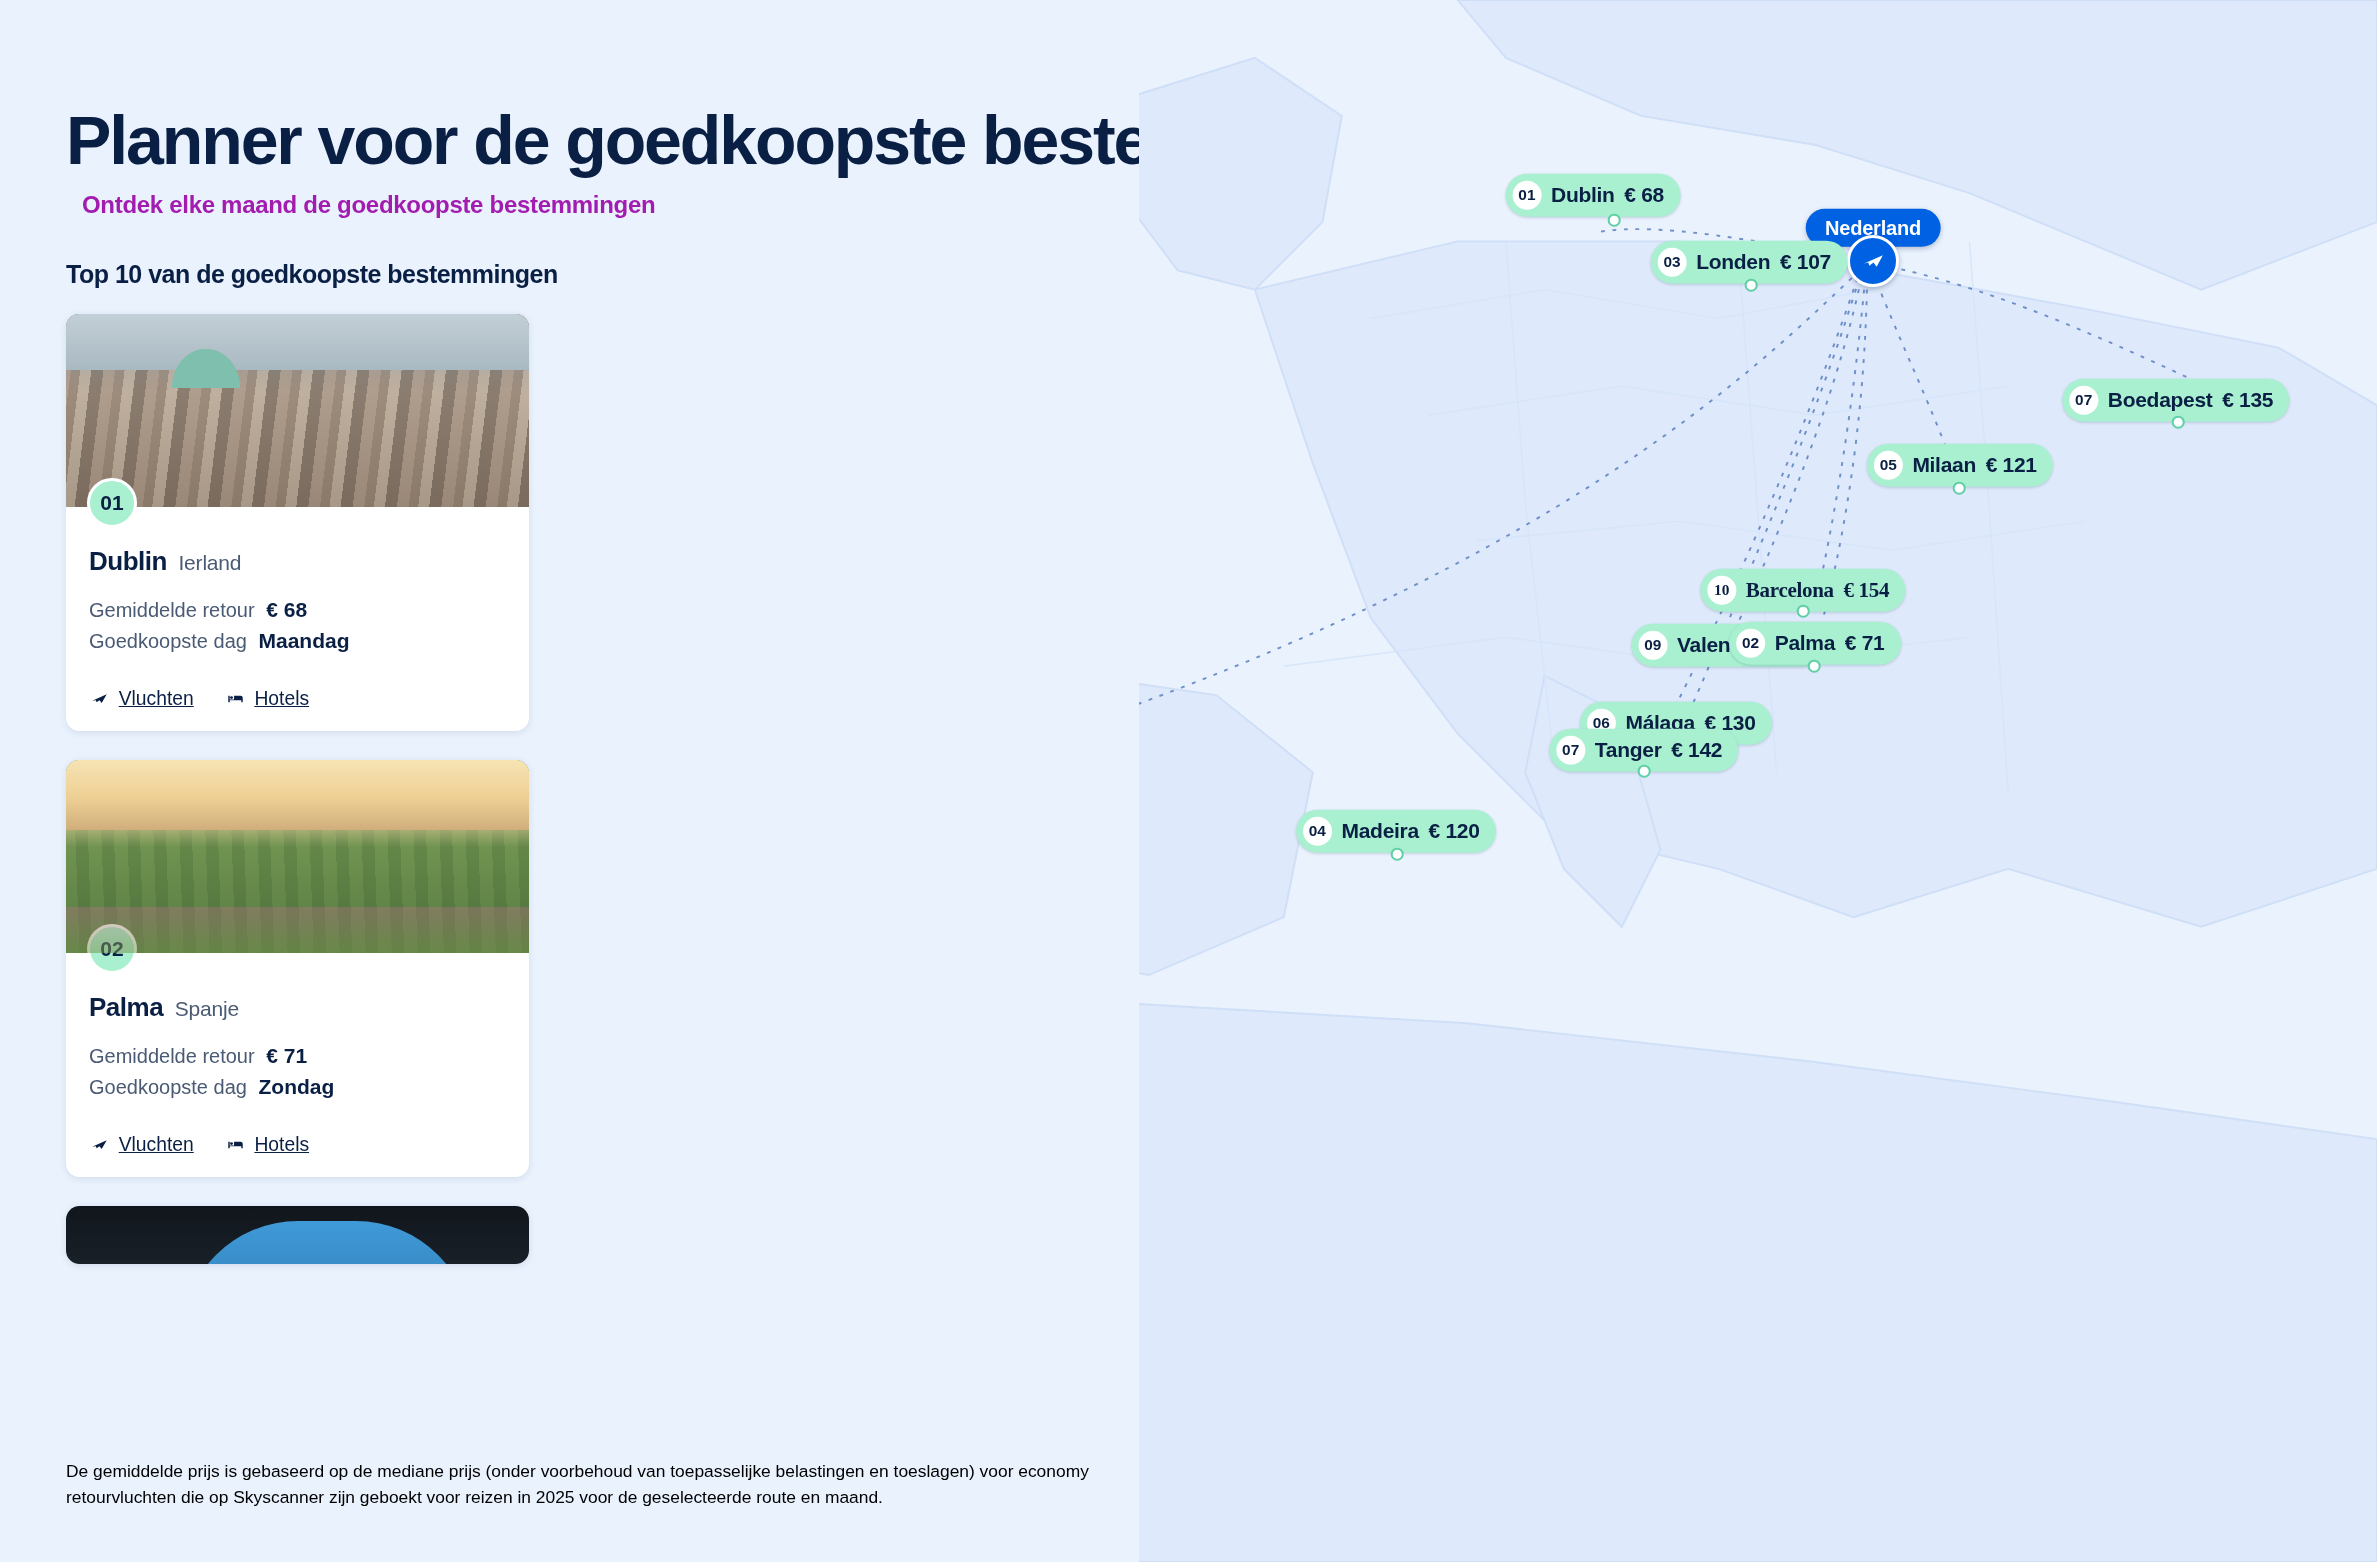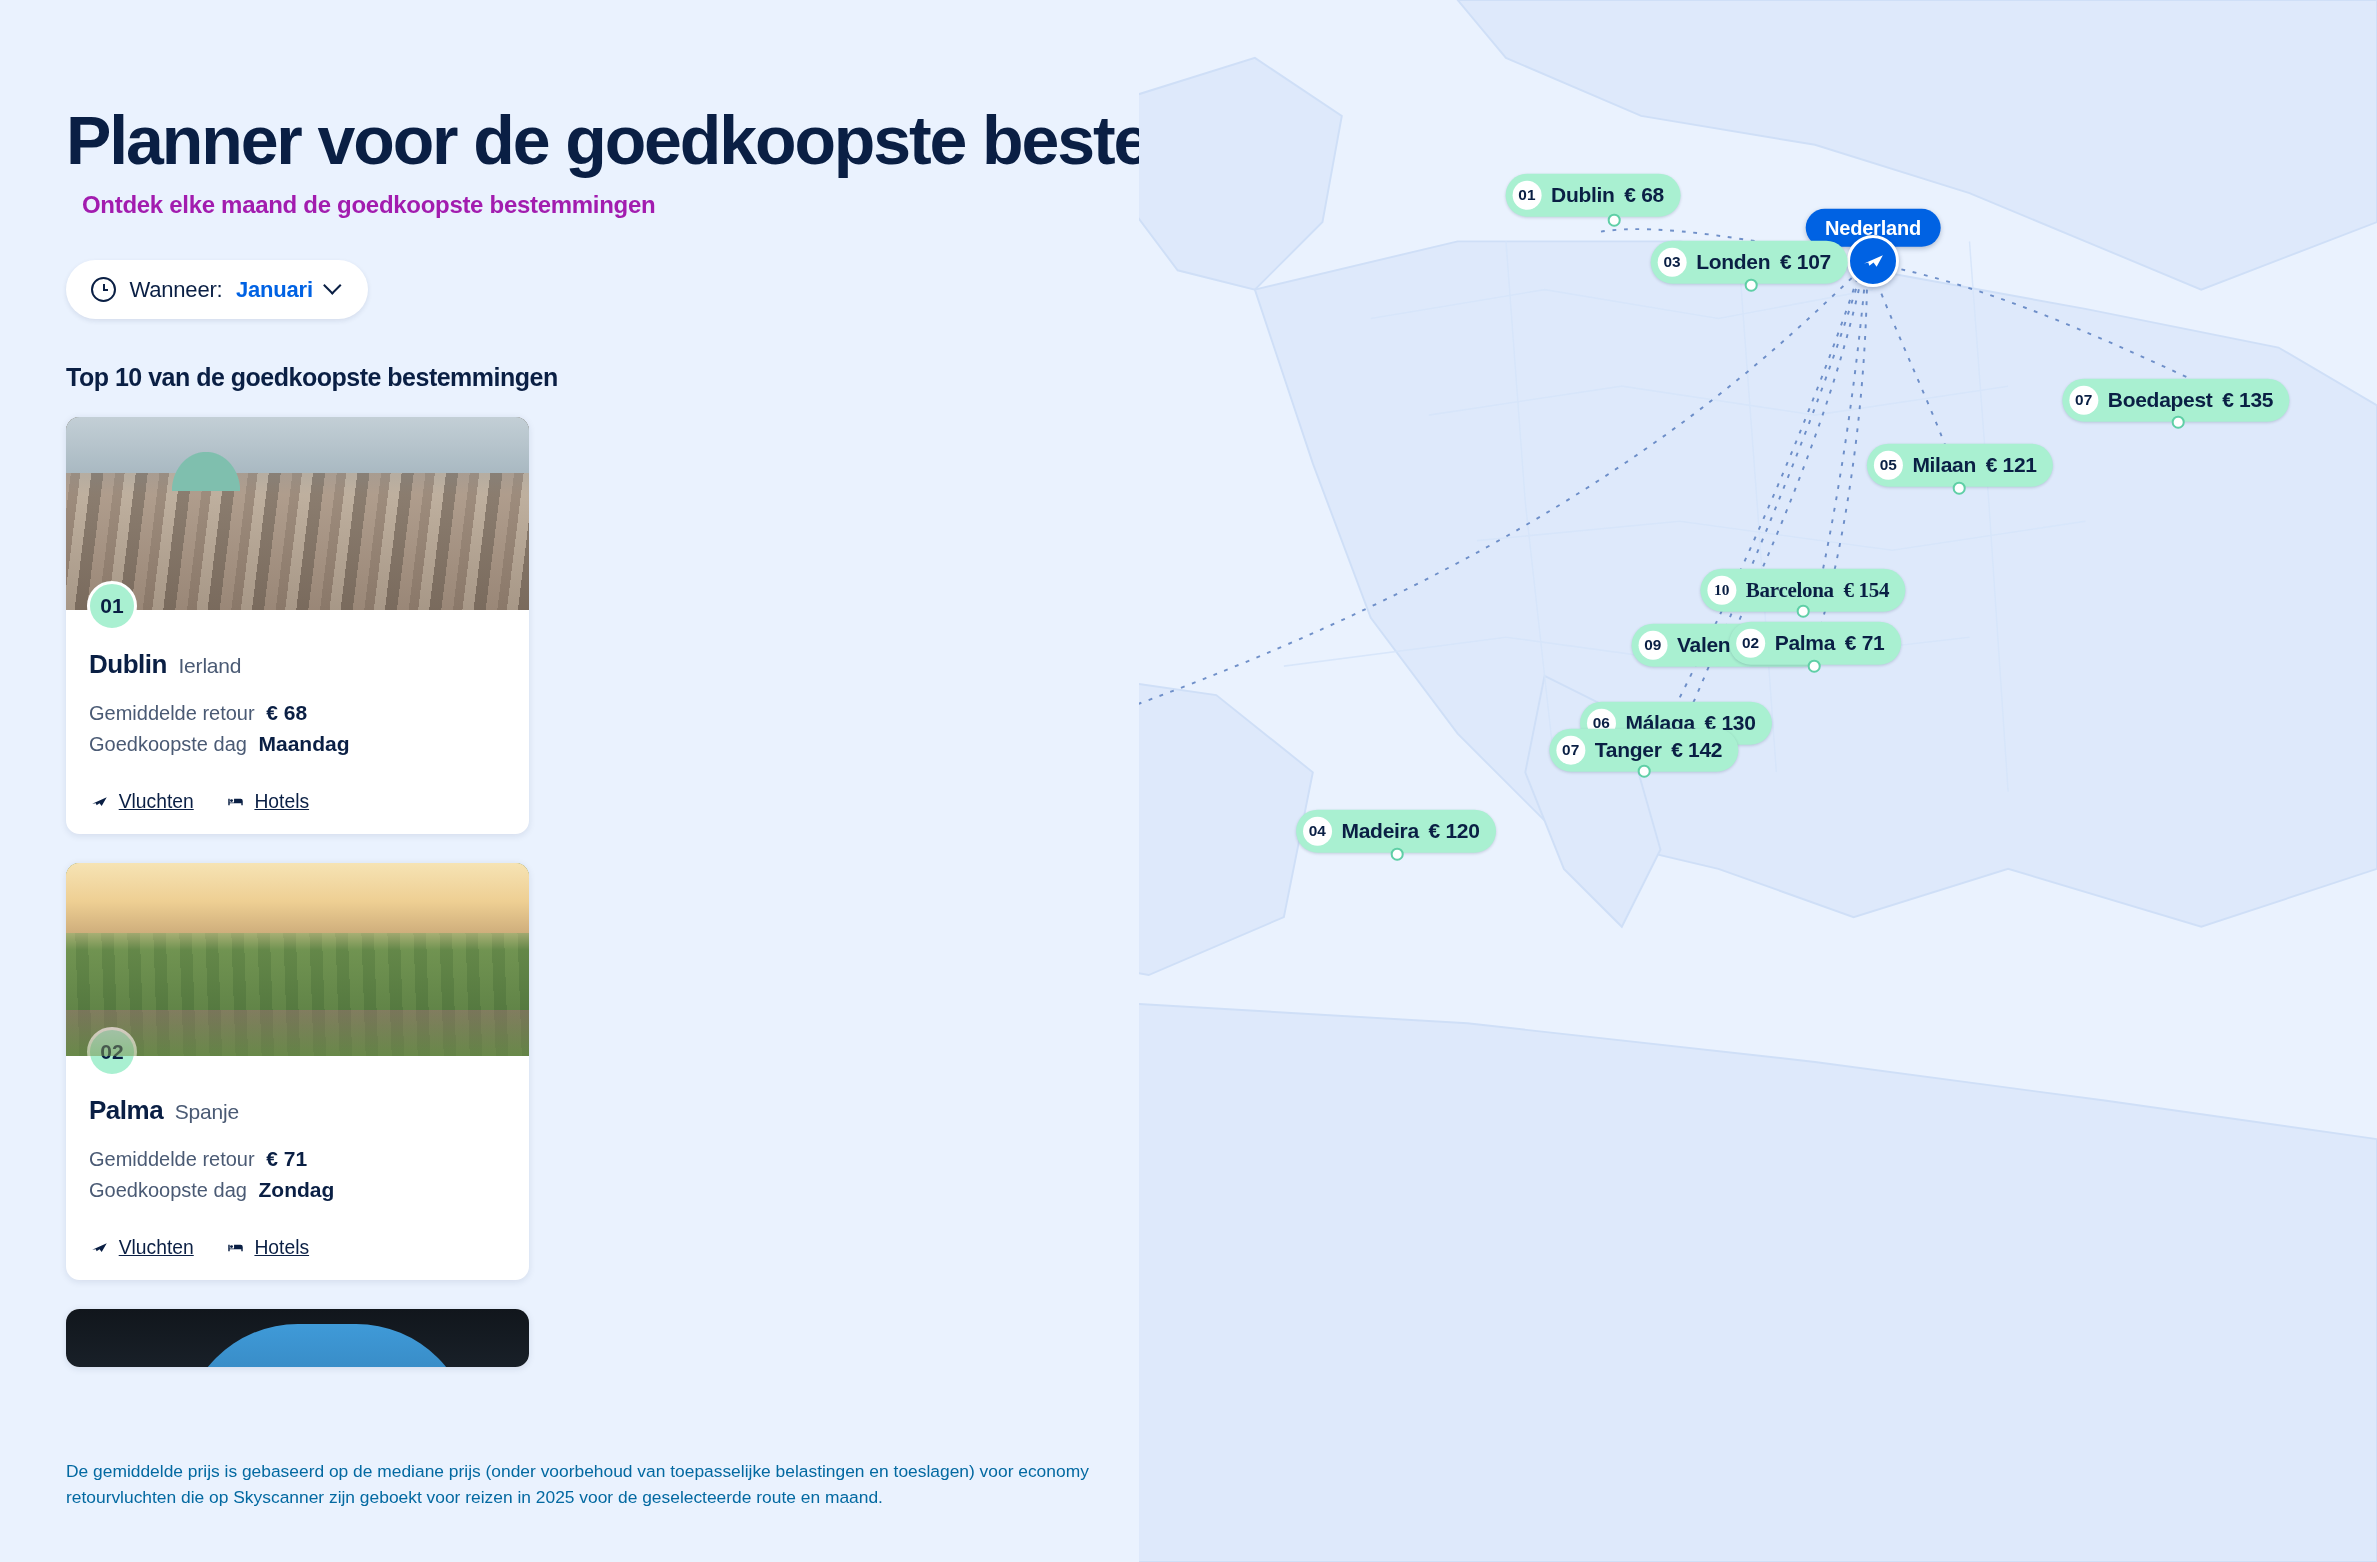--- a/index.html
+++ b/index.html
@@ -172,21 +172,21 @@
   .ico { width: 21px; height: 17.4px; flex: 0 0 auto; color: #0a1f44; }
 
   
   #disclaimer {
     position: absolute;
     left: 66px;
     top: 1442px;
     width: 1023px;
     font-size: 17.4px;
     line-height: 1.45;
-    color: #0369a1;
+    color: #000000;
   }
 
   
   #map {
     position: absolute;
     left: 1139px; top: 0;
     width: 1238px; height: 1562px;
     overflow: hidden;
   }
   #map svg.basemap { position: absolute; inset: 0; width: 100%; height: 100%; }
@@ -251,26 +251,20 @@
 </head>
 <body>
 
 <div id="page">
 
   <div id="left">
 
     <h1 id="page-title">Planner voor de goedkoopste bestemming</h1>
     <p id="subtitle">Ontdek elke maand de goedkoopste bestemmingen</p>
 
-    <div id="month-picker">
-      <span class="clock"></span>
-      <span class="mp-label">Wanneer:</span>
-      <span class="mp-value">Januari</span>
-      <span class="chev"></span>
-    </div>
 
     <h2 id="list-heading">Top 10 van de goedkoopste bestemmingen</h2>
 
     
     <div class="card">
       <div class="photo photo-dublin">
         <div class="rank-badge">01</div>
       </div>
       <div class="card-body">
         <div class="card-dest">

